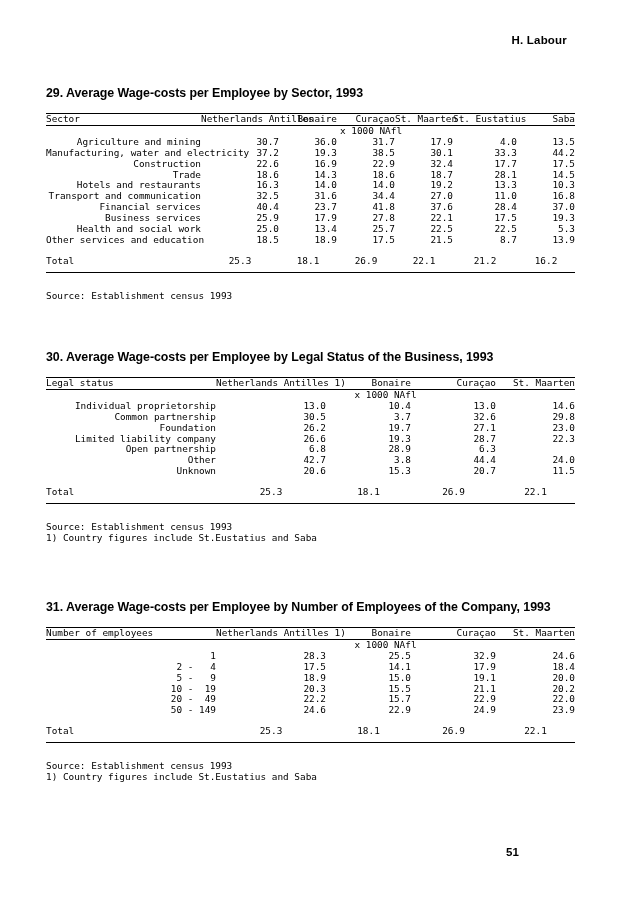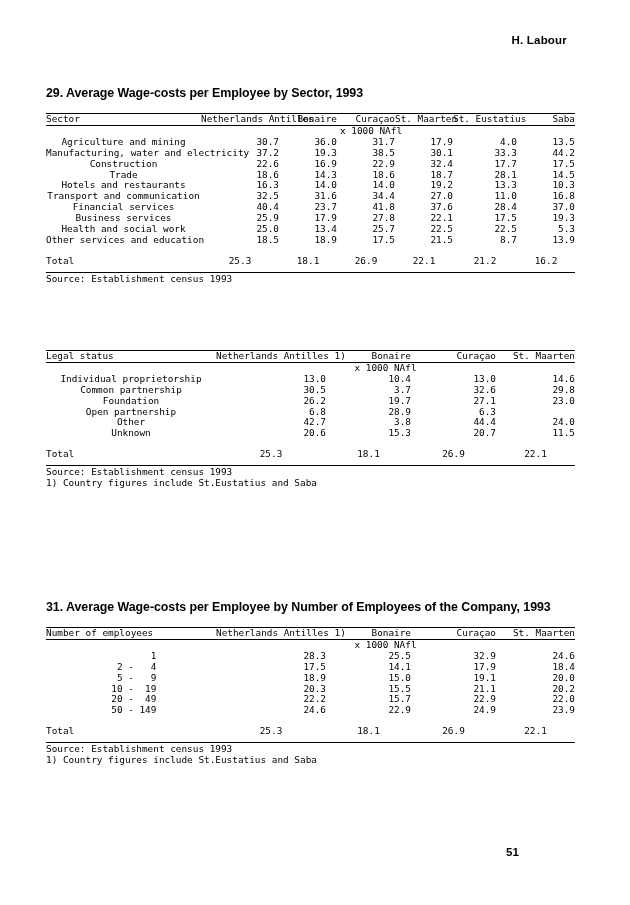--- a/index.html
+++ b/index.html
@@ -72,34 +72,34 @@
 
   .unit td {
     text-align: center;
     padding-top: 5px;
     padding-bottom: 10px;
   }
   tr.datarow td {
     text-align: right;
   }
   tr.datarow td.lbl {
-    text-align: center;
+    text-align: right;
   }
   tr.first-data td { padding-top: 0px; }
   tr.total td {
     padding-top: 10px;
     padding-bottom: 5px;
     text-align: center;
   }
   tr.total td.lbl { text-align: left; }
 
   .source {
     font-size: 9.4px;
     line-height: 11.2px;
-    margin-top: 0;
+    margin-top: 17px;
     white-space: pre;
   }
 
   .page-number {
     position: absolute;
     left: 506px;
     top: 846px;
     font-family: "Liberation Sans", sans-serif;
     font-weight: bold;
     font-size: 11.5px;
@@ -247,20 +247,21 @@
         </tr>
         <tr class="rule-bot">
             <td colspan="7"></td>
           </tr>
       </tbody>
     </table>
     <div class="source">Source: Establishment census 1993</div>
   </div>
 
   <div class="block" style="top:350px;">
+    <div class="block-title">30. Average Wage-costs per Employee by Legal Status of the Business, 1993</div>
     <table class="stat">
       <colgroup>
         <col style="width:170px">
         <col style="width:110px">
         <col style="width:85px">
         <col style="width:85px">
         <col style="width:79px">
       </colgroup>
       <tbody>
         <tr class="rule-top">
@@ -294,20 +295,27 @@
           <td>3.7</td>
           <td>32.6</td>
           <td>29.8</td>
         </tr>
         <tr class="datarow">
           <td class="lbl">Foundation</td>
           <td>26.2</td>
           <td>19.7</td>
           <td>27.1</td>
           <td>23.0</td>
+        </tr>
+        <tr class="datarow">
+          <td class="lbl">Limited liability company</td>
+          <td>26.6</td>
+          <td>19.3</td>
+          <td>28.7</td>
+          <td>22.3</td>
         </tr>
         <tr class="datarow">
           <td class="lbl">Open partnership</td>
           <td>6.8</td>
           <td>28.9</td>
           <td>6.3</td>
           <td></td>
         </tr>
         <tr class="datarow">
           <td class="lbl">Other</td>

